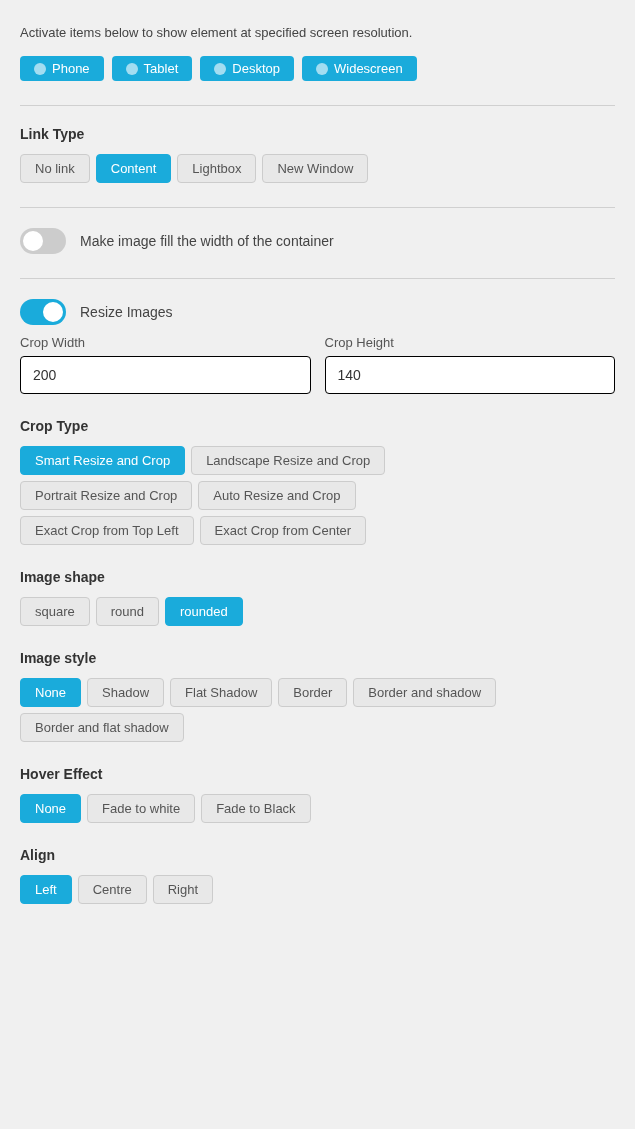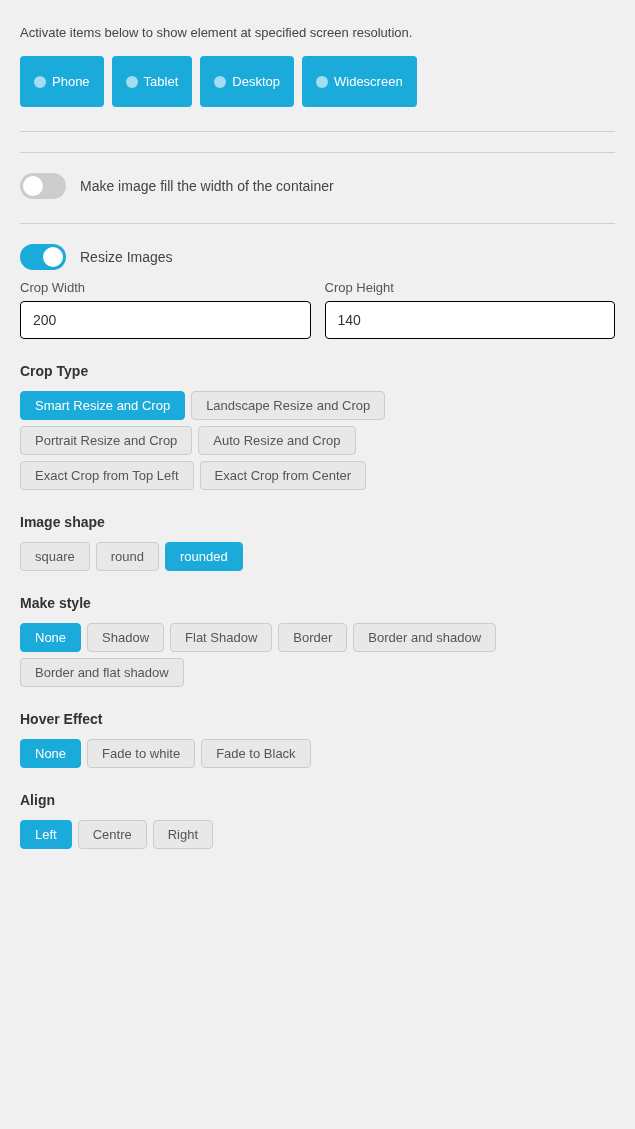--- a/index.html
+++ b/index.html
@@ -43,21 +43,21 @@
     .device-buttons {
       display: flex;
       gap: 8px;
       flex-wrap: wrap;
     }
 
     .btn-device {
       display: flex;
       align-items: center;
       gap: 6px;
-      padding: 18px 14px;
+      padding: 5px 14px;
       background: #1aabdb;
       color: white;
       border: none;
       border-radius: 4px;
       font-size: 13px;
       cursor: pointer;
     }
 
     .btn-device .dot-icon {
       width: 12px;
@@ -205,20 +205,29 @@
       </button>
       <button class="btn-device">
         <span class="dot-icon"></span>
         <span>Widescreen</span>
       </button>
     </div>
   </div>
 
   <hr class="section-divider">
 
+  <div class="section">
+    <div class="section-label">Link Type</div>
+    <div class="button-group">
+      <button class="btn-option">No link</button>
+      <button class="btn-option active">Content</button>
+      <button class="btn-option">Lightbox</button>
+      <button class="btn-option">New Window</button>
+    </div>
+  </div>
 
   <hr class="section-divider">
 
   <div class="section">
     <div class="toggle-row">
       <label class="toggle">
         <input type="checkbox" style="">
         <span class="toggle-slider"></span>
       </label>
       <span class="toggle-label">Make image fill the width of the container</span>
@@ -267,21 +276,21 @@
   <div class="section">
     <div class="section-label">Image shape</div>
     <div class="button-group">
       <button class="btn-option">square</button>
       <button class="btn-option">round</button>
       <button class="btn-option active">rounded</button>
     </div>
   </div>
 
   <div class="section">
-    <div class="section-label">Make style</div>
+    <div class="section-label">Image style</div>
     <div class="multi-row">
       <button class="btn-option active">None</button>
       <button class="btn-option">Shadow</button>
       <button class="btn-option">Flat Shadow</button>
       <button class="btn-option">Border</button>
       <button class="btn-option">Border and shadow</button>
     </div>
     <div class="multi-row">
       <button class="btn-option">Border and flat shadow</button>
     </div>

